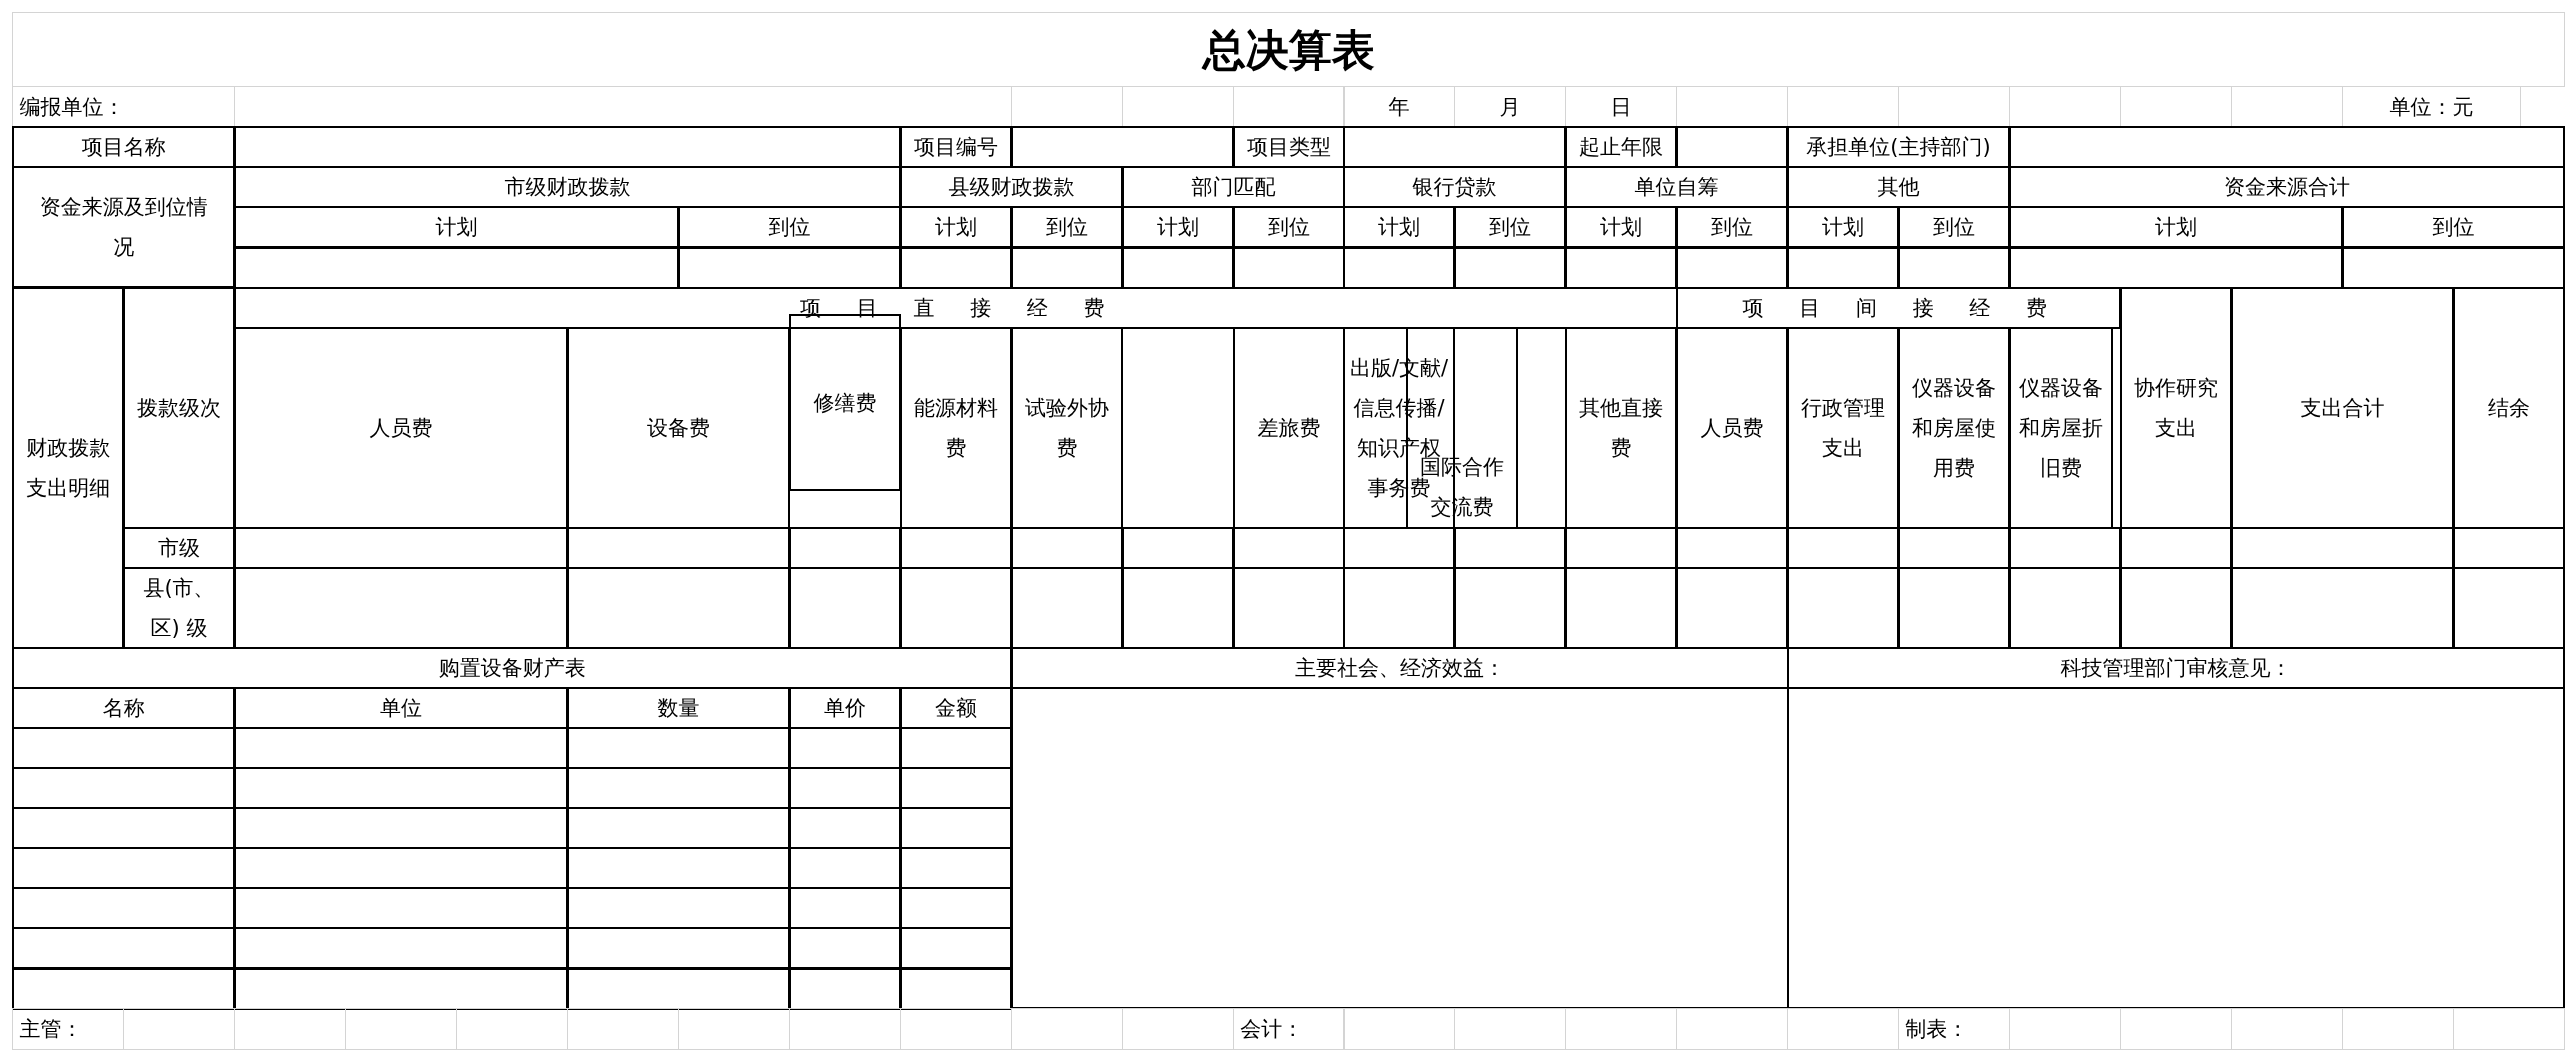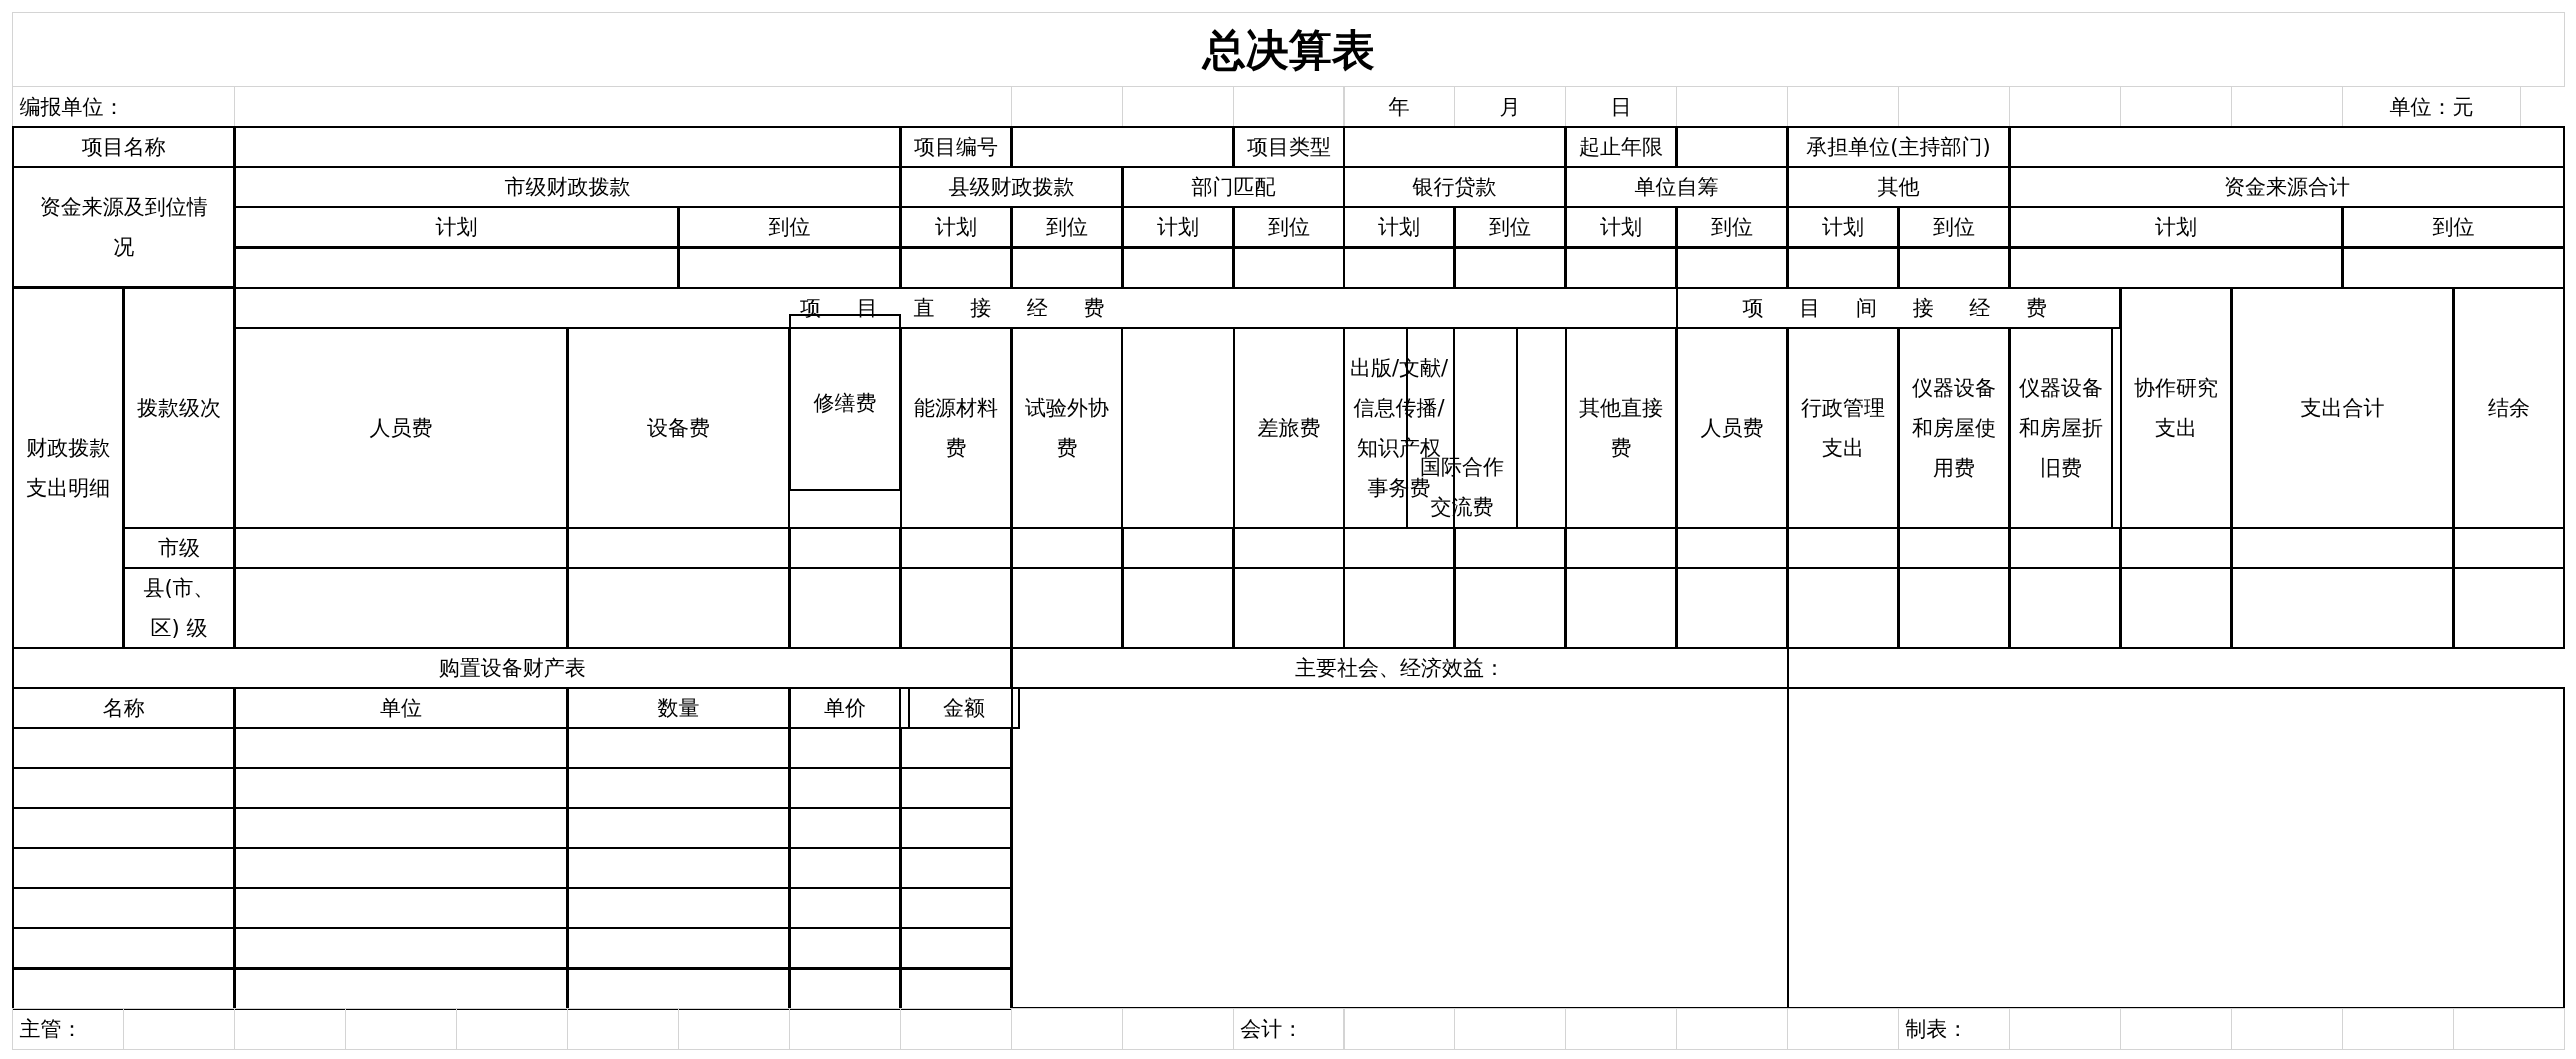--- a/index.html
+++ b/index.html
@@ -267,21 +267,21 @@
     </div>
     <div class="c b" style="left: 234px; width: 334px; top: 687px; height: 42px;">
       <span>单位</span>
     </div>
     <div class="c b" style="left: 567px; width: 223px; top: 687px; height: 42px;">
       <span>数量</span>
     </div>
     <div class="c b" style="left: 789px; width: 112px; top: 687px; height: 42px;">
       <span>单价</span>
     </div>
-    <div class="c b" style="left: 900px; width: 112px; top: 687px; height: 42px; margin-left: 8px;">
+    <div class="c b" style="left: 900px; width: 112px; top: 687px; height: 42px;">
       <span>金额</span>
     </div>
     <div class="c b" style="left: 12.3px; width: 223px; top: 727px; height: 42px;">
       <span></span>
     </div>
     <div class="c b" style="left: 234px; width: 334px; top: 727px; height: 42px;">
       <span></span>
     </div>
     <div class="c b" style="left: 567px; width: 223px; top: 727px; height: 42px;">
       <span></span>
@@ -379,20 +379,23 @@
     <div class="c b" style="left: 789px; width: 112px; top: 968px; height: 42px;">
       <span></span>
     </div>
     <div class="c b" style="left: 900px; width: 112px; top: 968px; height: 42px;">
       <span></span>
     </div>
     <div class="c b" style="left: 1011px; width: 778px; top: 647px; height: 42px;">
       <span>主要社会、经济效益：</span>
     </div>
     <div class="c b" style="left: 1011px; width: 778px; top: 687px; height: 322px;"></div>
+    <div class="c b" style="left: 1787px; width: 778px; top: 647px; height: 42px;">
+      <span>科技管理部门审核意见：</span>
+    </div>
     <div class="c b" style="left: 1787px; width: 778px; top: 687px; height: 322px;"></div>
     <div class="c g left" style="left: 12.3px; width: 112px; top: 1008px; height: 42px; overflow: visible; white-space: nowrap;">
       <span>主管：</span>
     </div>
     <div class="c g" style="left: 123px; width: 112px; top: 1008px; height: 42px;"></div>
     <div class="c g" style="left: 234px; width: 112px; top: 1008px; height: 42px;"></div>
     <div class="c g" style="left: 345px; width: 112px; top: 1008px; height: 42px;"></div>
     <div class="c g" style="left: 456px; width: 112px; top: 1008px; height: 42px;"></div>
     <div class="c g" style="left: 567px; width: 112px; top: 1008px; height: 42px;"></div>
     <div class="c g" style="left: 678px; width: 112px; top: 1008px; height: 42px;"></div>

